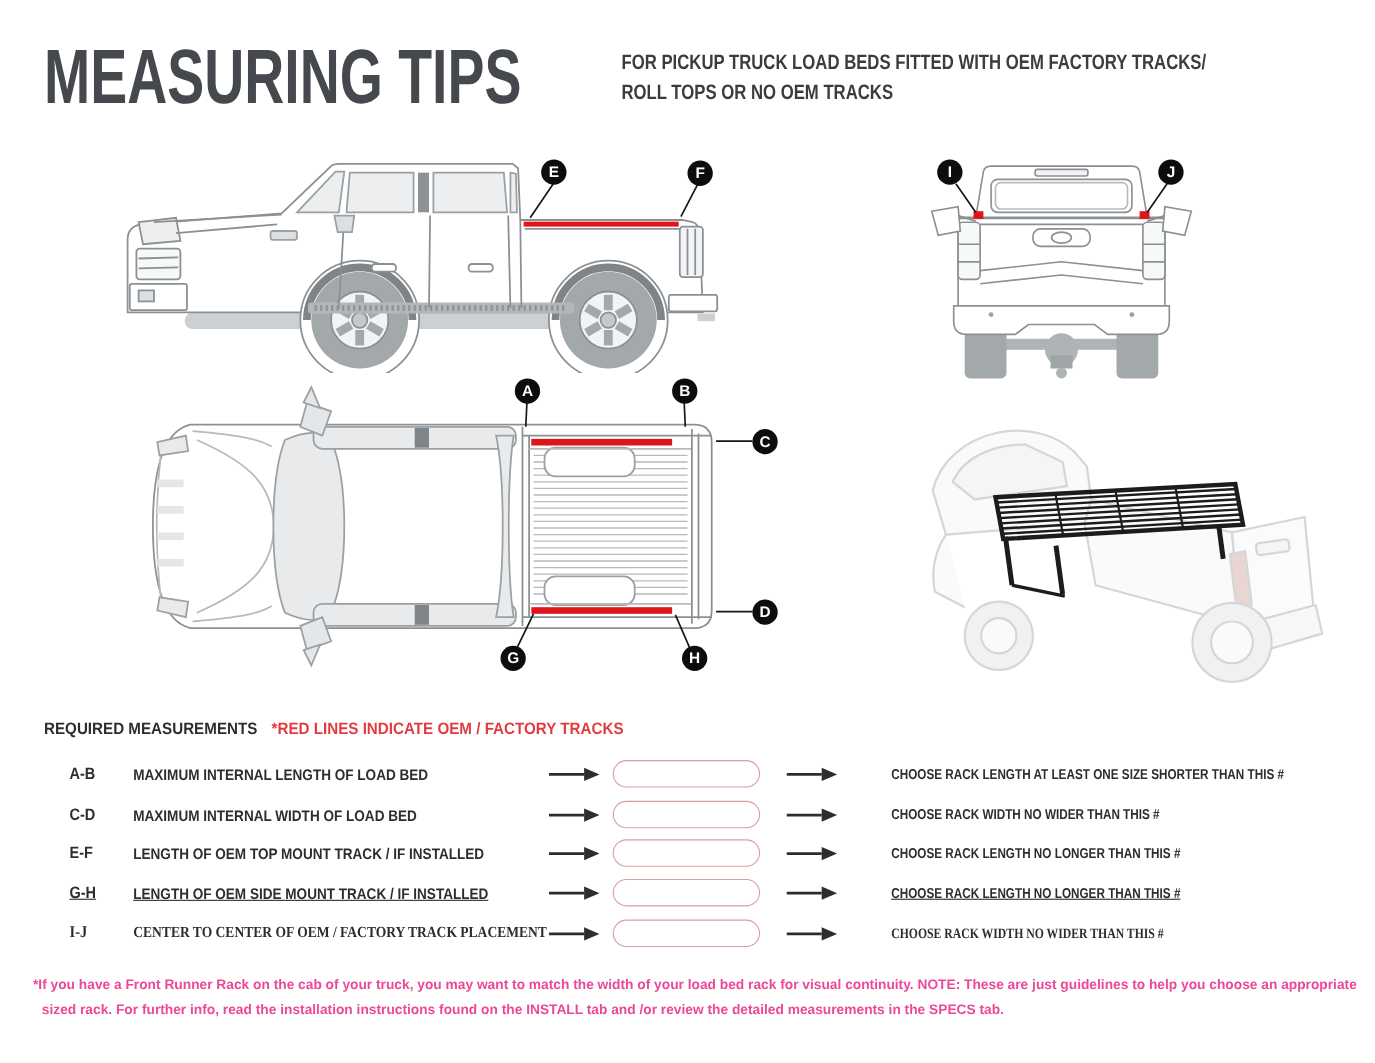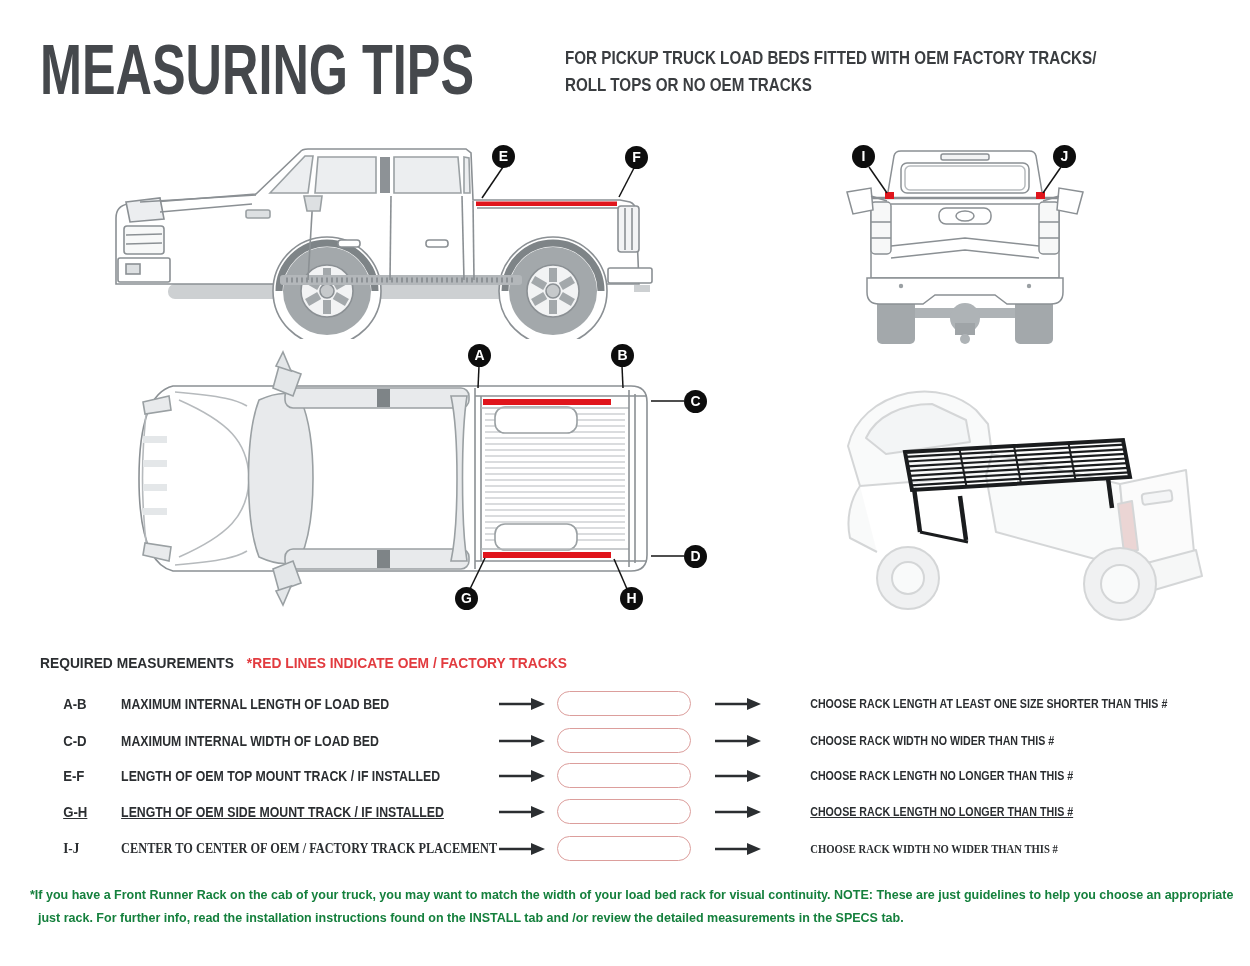--- a/index.html
+++ b/index.html
@@ -26,21 +26,21 @@
          padding-left:44px;box-sizing:border-box;}
   .m-code{font-size:15px;font-weight:bold;transform:scaleX(0.88);}
   .m-label{font-size:14px;font-weight:bold;white-space:nowrap;transform:scaleX(0.88);}
   .m-guid{font-size:13px;font-weight:bold;white-space:nowrap;transform:scaleX(0.82);}
   .pill{width:134px;height:25px;border:1.5px solid #dc9e9c;border-radius:14px;
         background:#ffffff;box-sizing:border-box;}
   .arrow svg{display:block;}
 
   
   .footnote{left:30px;top:884px;width:1215px;font-size:12.5px;line-height:23px;
-            font-weight:bold;color:#15803d;}
+            font-weight:bold;color:#ec4899;}
   .footnote .l2{padding-left:8px;}
 
   svg.illu{position:absolute;}
 </style>
 </head>
 <body>
 
 <div class="abs title">MEASURING TIPS</div>
 <div class="abs subtitle">
   <div>FOR PICKUP TRUCK LOAD BEDS FITTED WITH OEM FACTORY TRACKS/</div>
@@ -385,14 +385,14 @@
         <line x1="0" y1="7" x2="32" y2="7" stroke="#2b2e31" stroke-width="2.5"></line>
         <polygon points="32,1 46,7 32,13" fill="#2b2e31"></polygon>
       </svg>
     </span>
   <span></span>
   <span class="m-guid">CHOOSE RACK WIDTH NO WIDER THAN THIS #</span>
 </div>
 
 <div class="abs footnote">
   <div class="l1">*If you have a Front Runner Rack on the cab of your truck, you may want to match the width of your load bed rack for visual continuity. NOTE: These are just guidelines to help you choose an appropriate</div>
-  <div class="l2">just rack. For further info, read the installation instructions found on the INSTALL tab and /or review the detailed measurements in the SPECS tab.</div>
+  <div class="l2">sized rack. For further info, read the installation instructions found on the INSTALL tab and /or review the detailed measurements in the SPECS tab.</div>
 </div>
 
 </body></html>

